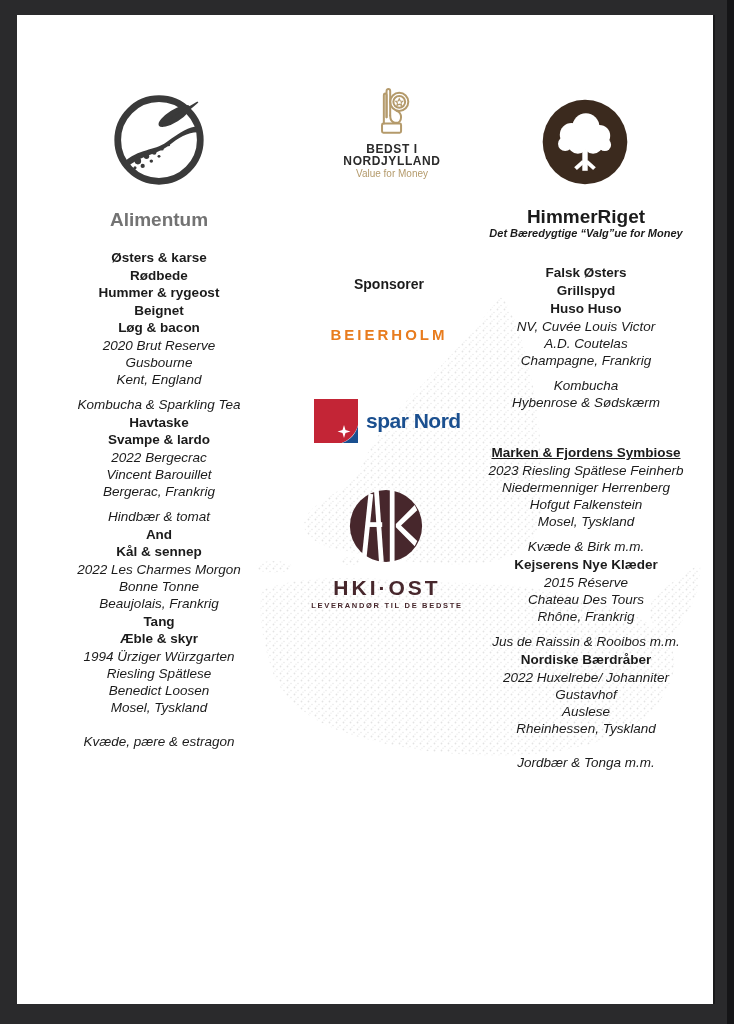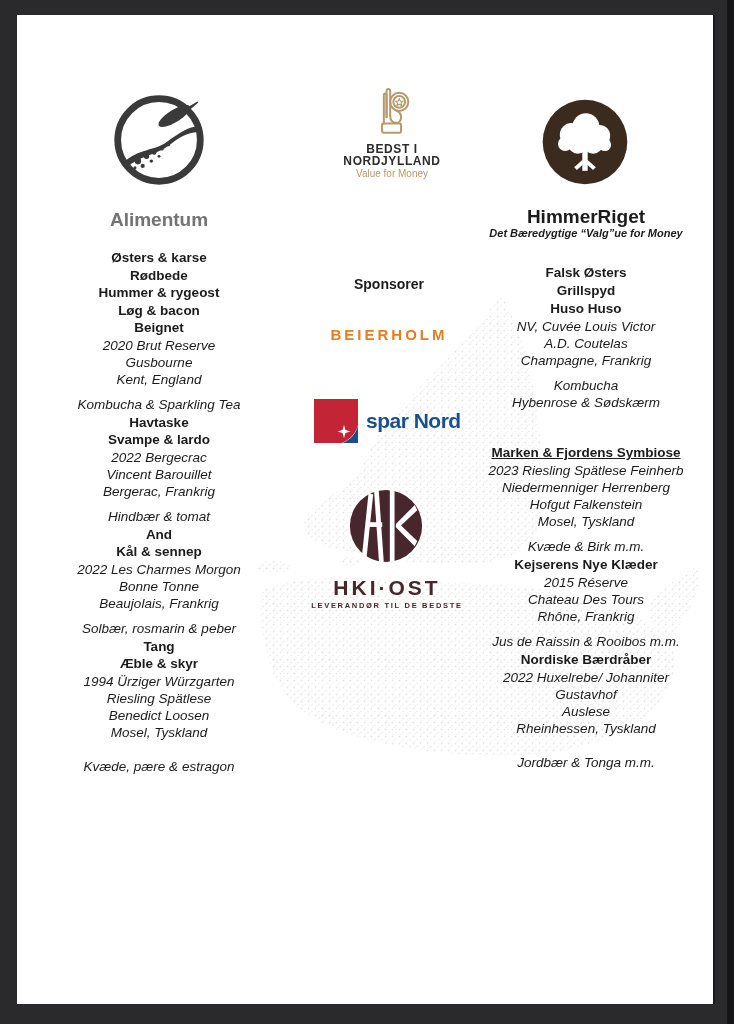--- a/index.html
+++ b/index.html
@@ -160,22 +160,22 @@
 
     <div class="menucol col-left">
         <div class="block dish">
           <div class="line">Østers &amp; karse</div>
         </div>
         <div class="block dish">
           <div class="line">Rødbede</div>
           <div class="line">Hummer &amp; rygeost</div>
         </div>
         <div class="block dish">
+          <div class="line">Beignet</div>
           <div class="line">Løg &amp; bacon</div>
-          <div class="line">Beignet</div>
         </div>
         <div class="block wine">
           <div class="line">2020 Brut Reserve</div>
           <div class="line">Gusbourne</div>
           <div class="line">Kent, England</div>
         </div>
         <div class="block pairing">
           <div class="line">Kombucha &amp; Sparkling Tea</div>
         </div>
         <div class="block dish">
@@ -191,23 +191,20 @@
           <div class="line">Hindbær &amp; tomat</div>
         </div>
         <div class="block dish">
           <div class="line">And</div>
           <div class="line">Kål &amp; sennep</div>
         </div>
         <div class="block wine">
           <div class="line">2022 Les Charmes Morgon</div>
           <div class="line">Bonne Tonne</div>
           <div class="line">Beaujolais, Frankrig</div>
-        </div>
-        <div class="block pairing">
-          <div class="line">Solbær, rosmarin &amp; peber</div>
         </div>
         <div class="block dish">
           <div class="line">Tang</div>
           <div class="line">Æble &amp; skyr</div>
         </div>
         <div class="block wine">
           <div class="line">1994 Ürziger Würzgarten</div>
           <div class="line">Riesling Spätlese</div>
           <div class="line">Benedict Loosen</div>
           <div class="line">Mosel, Tyskland</div>

